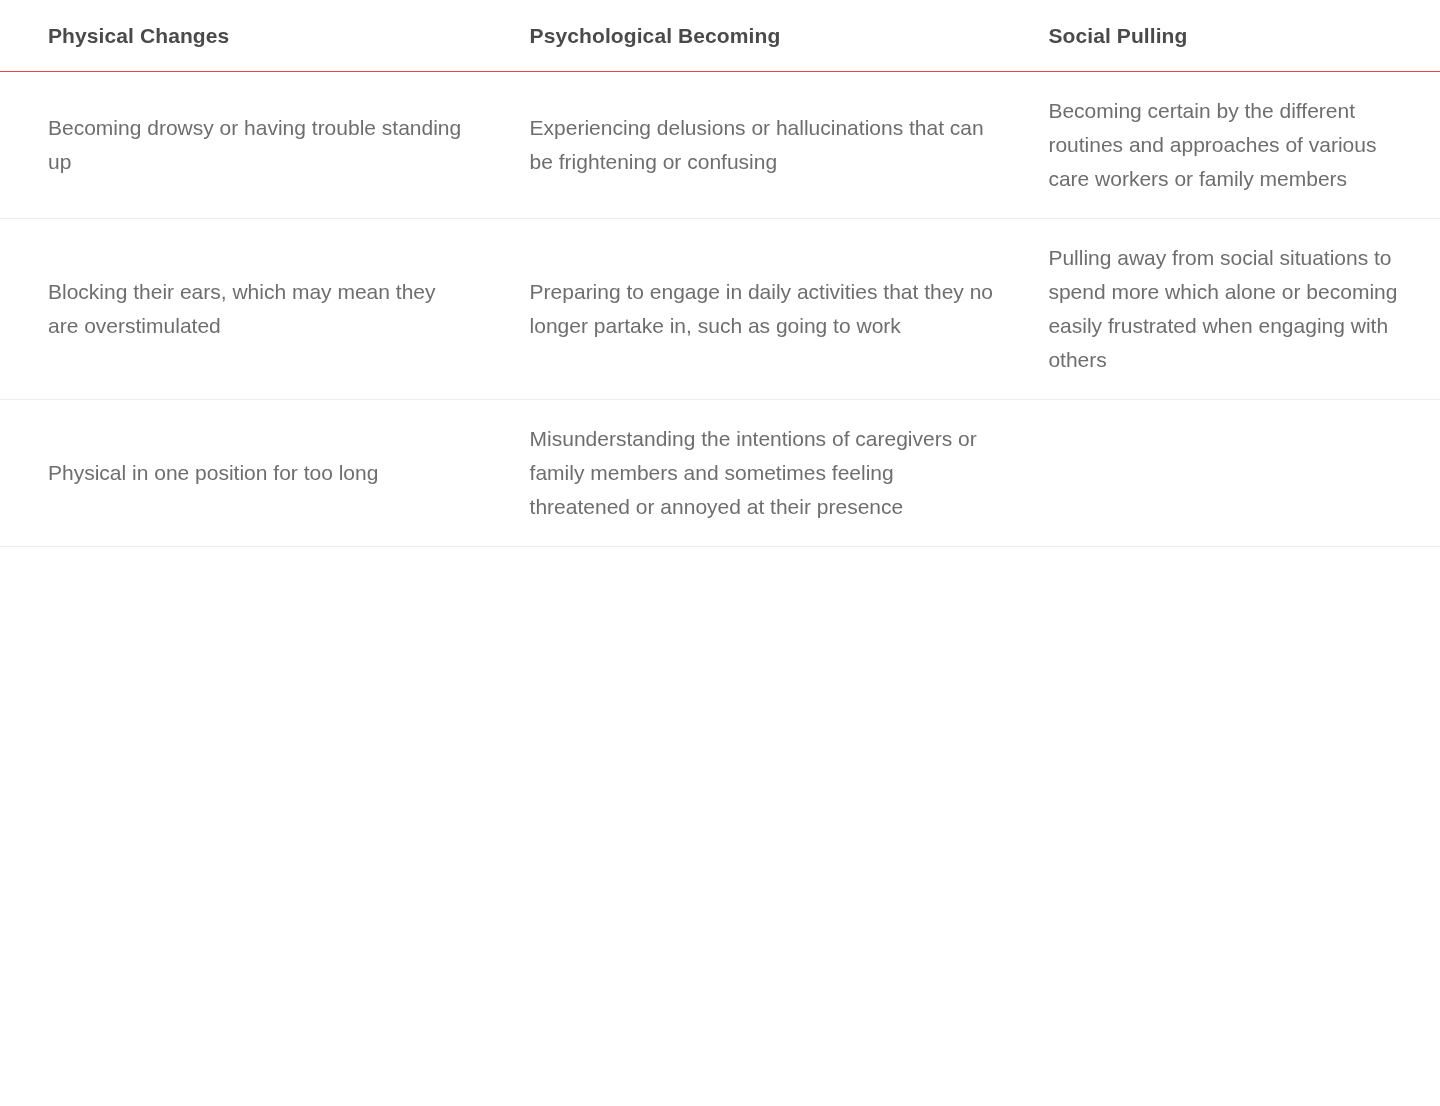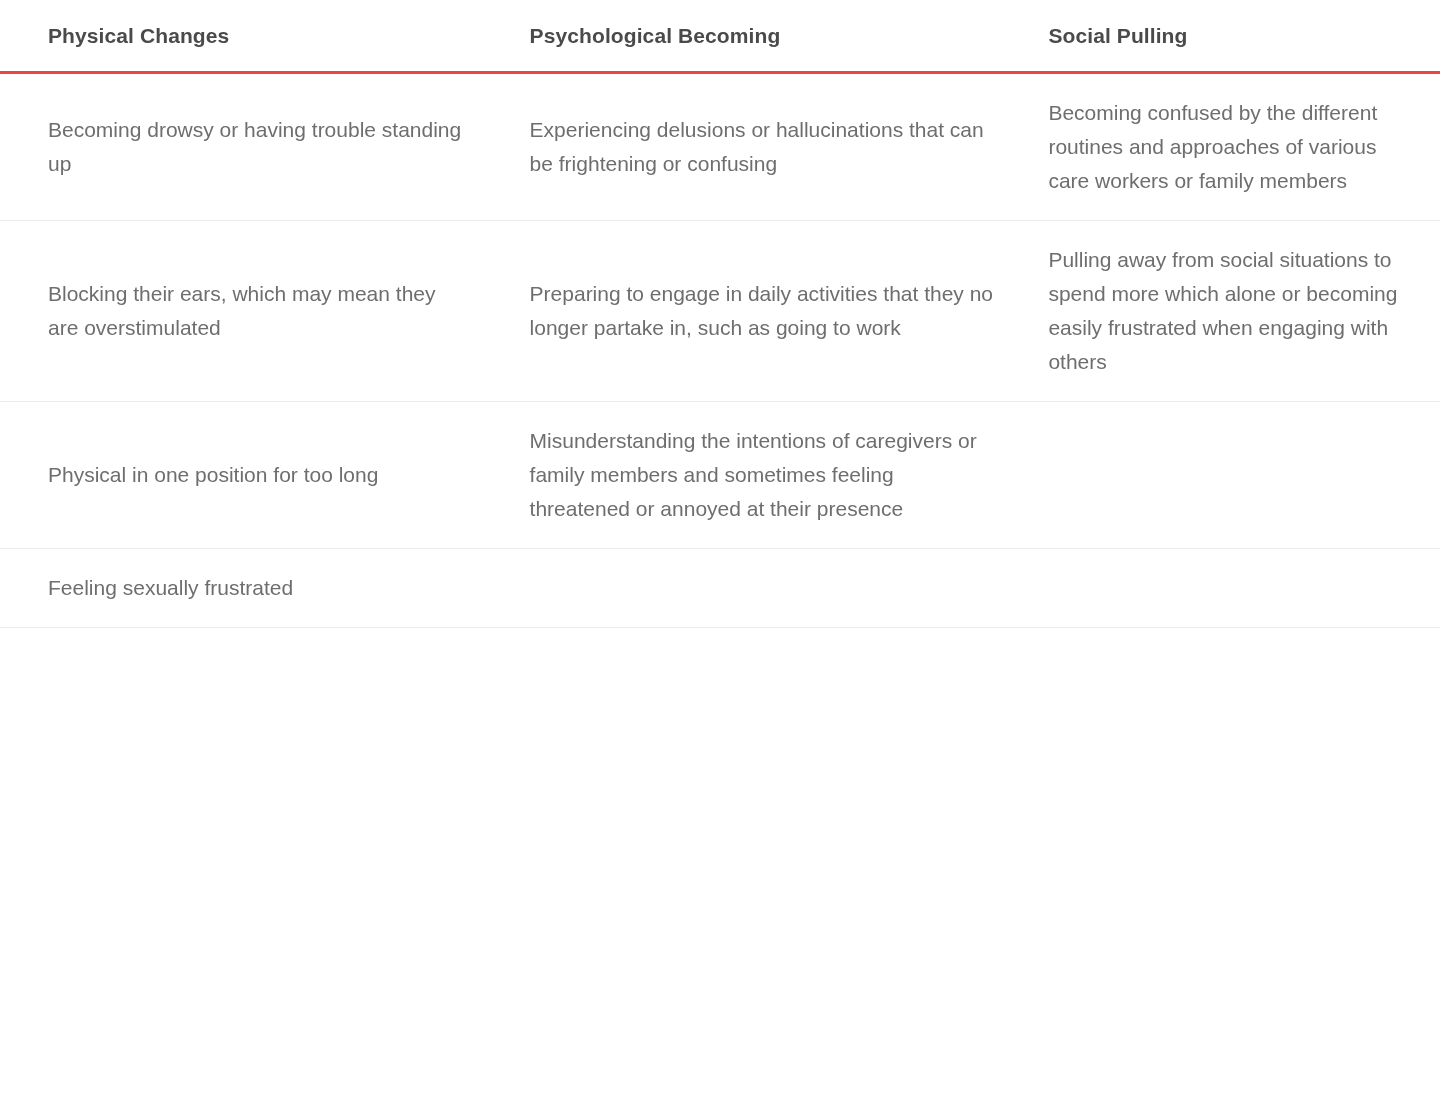--- a/index.html
+++ b/index.html
@@ -28,21 +28,21 @@
   table.changes-table col.c1 { width: 34%; }
   table.changes-table col.c2 { width: 37%; }
   table.changes-table col.c3 { width: 29%; }
 
   table.changes-table th {
     text-align: left;
     font-size: 21px;
     font-weight: bold;
     color: #4a4a4a;
     padding: 22px 26px 22px 48px;
-    border-bottom: 3px solid #ef4444;
+    border-bottom: 1px solid #ef4444;
     vertical-align: middle;
     line-height: 1.3;
     letter-spacing: 0.1px;
   }
   table.changes-table th.col2,
   table.changes-table td.col2 {
     padding-left: 40px;
   }
   table.changes-table th.col3,
   table.changes-table td.col3 {
@@ -75,32 +75,27 @@
       <tr>
         <th class="col1">Physical Changes</th>
         <th class="col2">Psychological Becoming</th>
         <th class="col3">Social Pulling</th>
       </tr>
     </thead>
     <tbody>
       <tr>
         <td class="col1">Becoming drowsy or having trouble standing up</td>
         <td class="col2">Experiencing delusions or hallucinations that can be frightening or confusing</td>
-        <td class="col3">Becoming confused by the different routines and approaches of various care workers or family members</td>
+        <td class="col3">Becoming certain by the different routines and approaches of various care workers or family members</td>
       </tr>
       <tr>
         <td class="col1">Blocking their ears, which may mean they are overstimulated</td>
         <td class="col2">Preparing to engage in daily activities that they no longer partake in, such as going to work</td>
         <td class="col3">Pulling away from social situations to spend more which alone or becoming easily frustrated when engaging with others</td>
       </tr>
       <tr>
         <td class="col1">Physical in one position for too long</td>
         <td class="col2">Misunderstanding the intentions of caregivers or family members and sometimes feeling threatened or annoyed at their presence</td>
         <td class="col3"></td>
       </tr>
-      <tr>
-        <td class="col1">Feeling sexually frustrated</td>
-        <td class="col2"></td>
-        <td class="col3"></td>
-      </tr>
     </tbody>
   </table>
 </div>
 
 </body></html>

